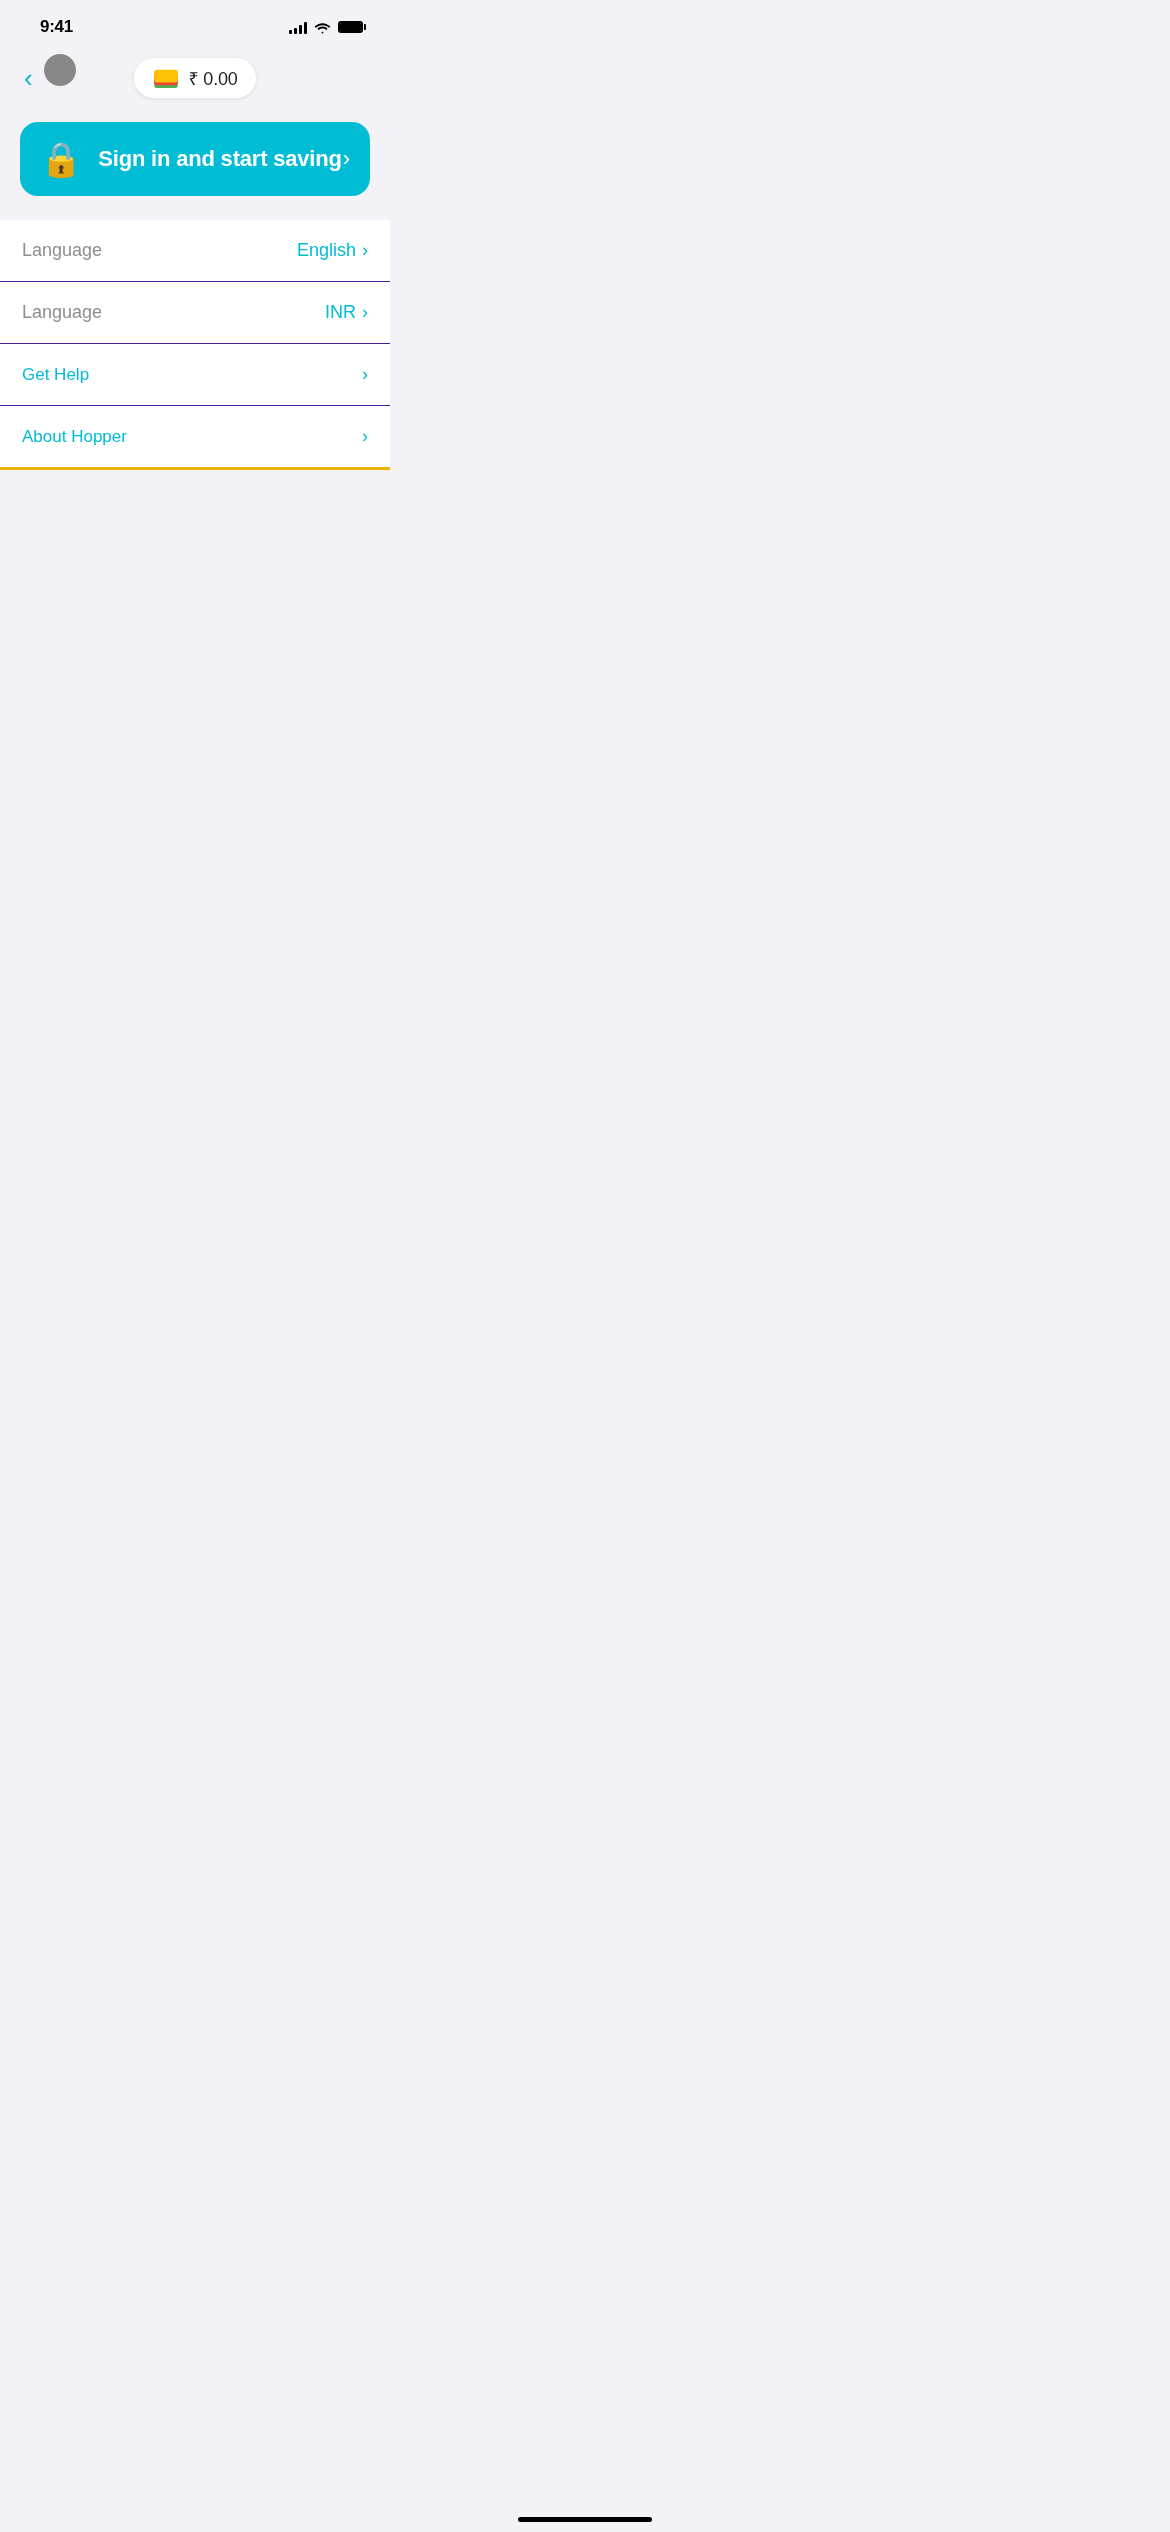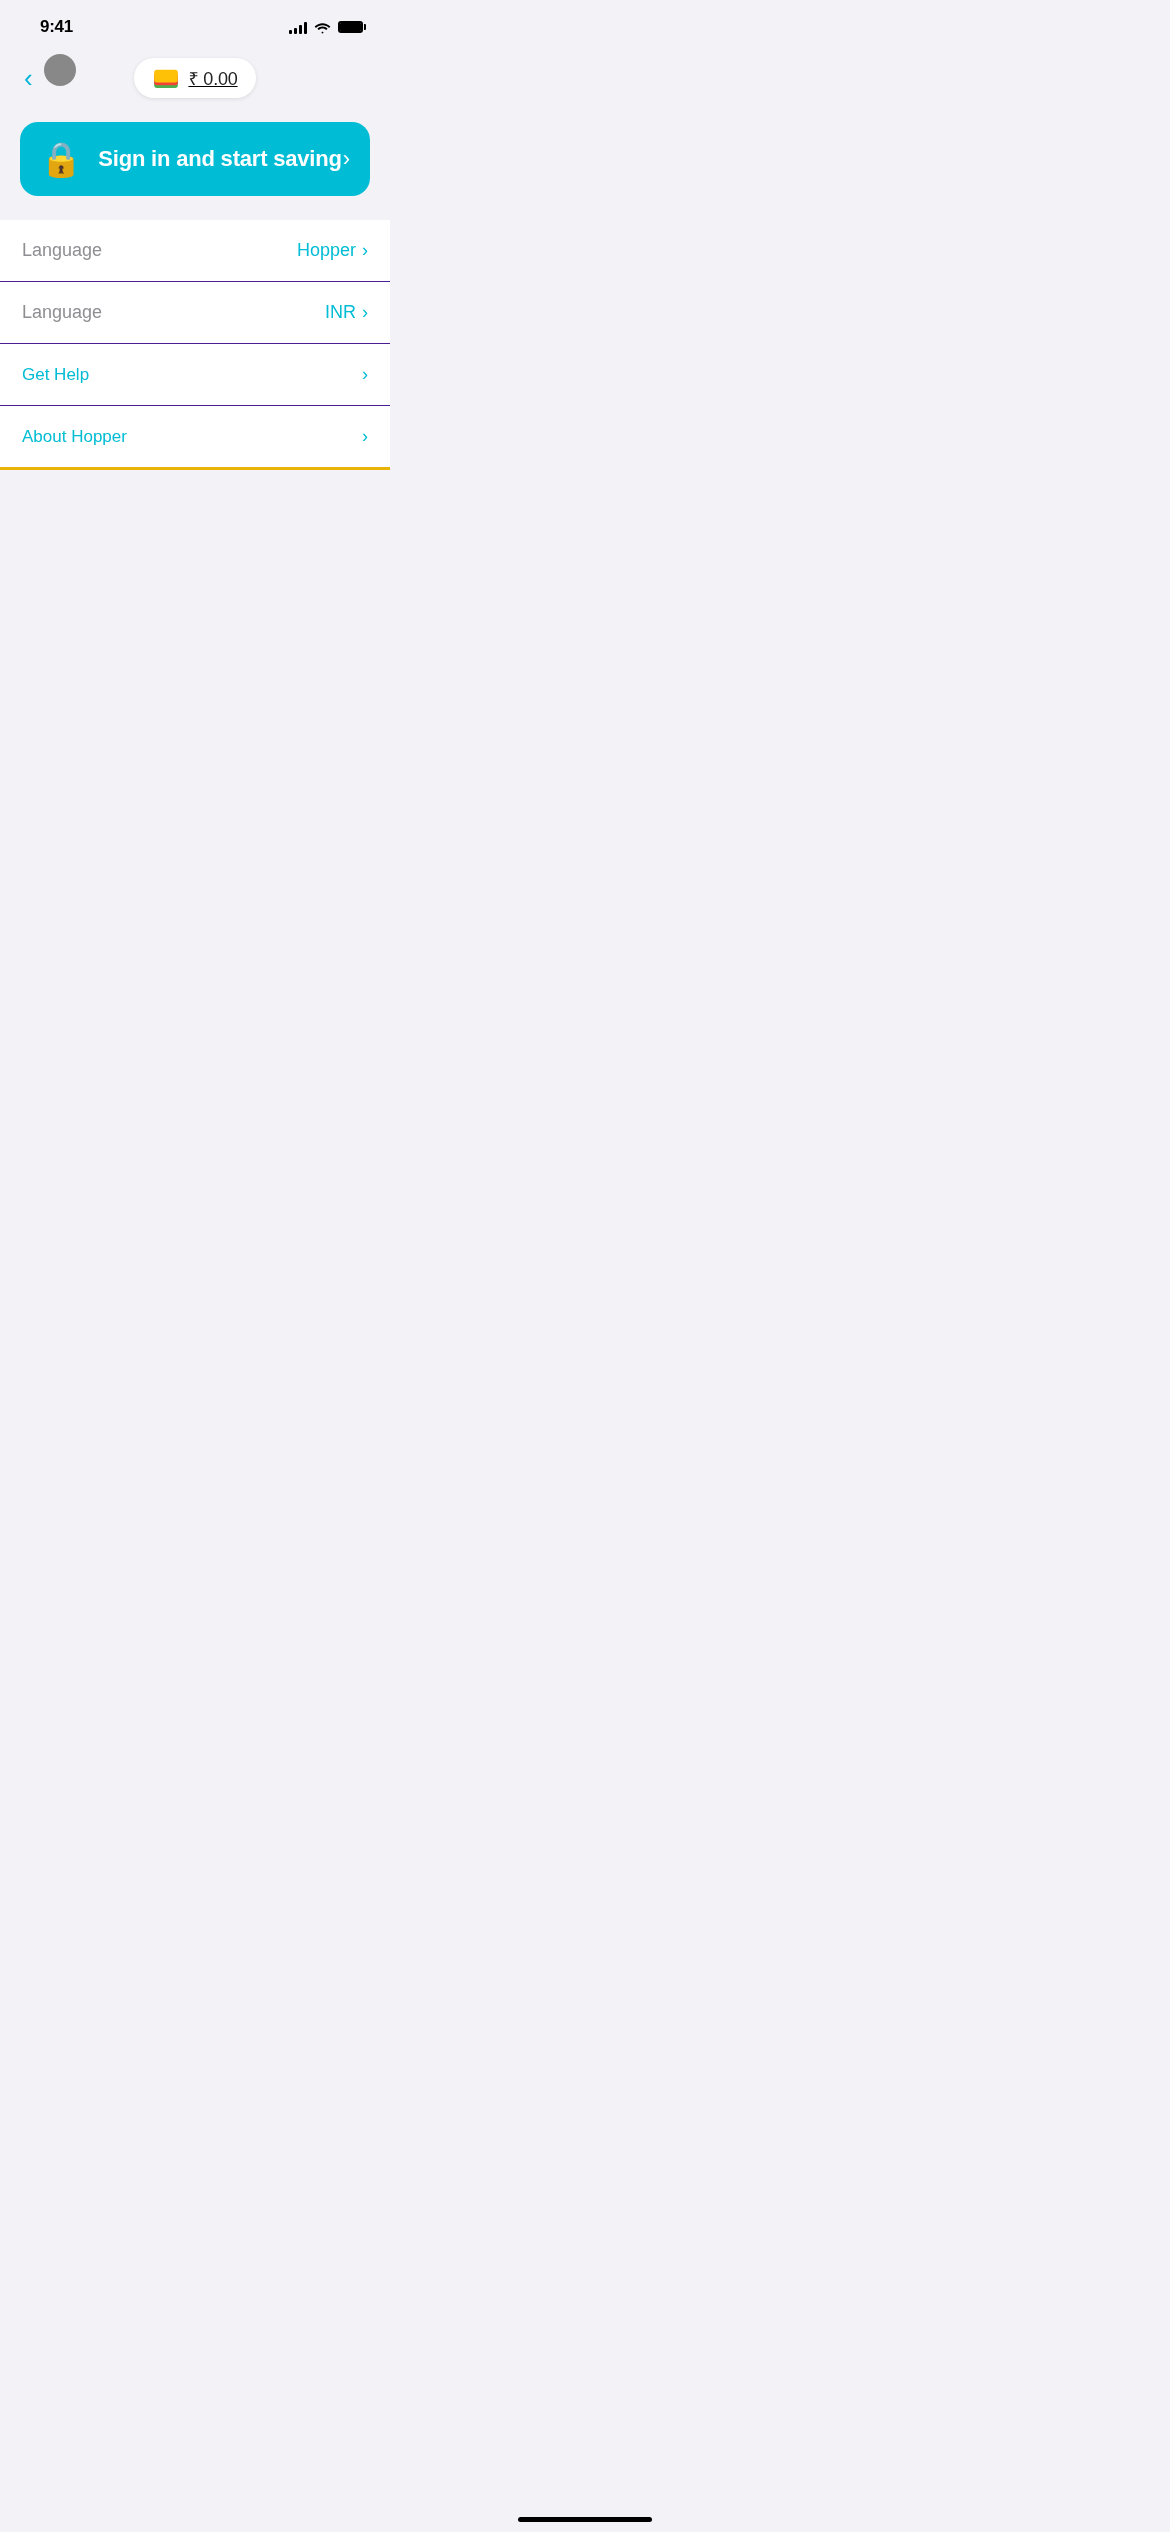--- a/index.html
+++ b/index.html
@@ -119,21 +119,20 @@
     }
 
     .wallet-pill {
       display: flex;
       align-items: center;
       gap: 8px;
       background: #fff;
       border-radius: 30px;
       padding: 8px 18px;
       box-shadow: 0 1px 4px rgba(0,0,0,0.1);
-      text-decoration: underline;
     }
 
     .wallet-cards-icon {
       width: 28px;
       height: 20px;
       position: relative;
       display: flex;
       flex-direction: column;
       align-items: center;
       justify-content: center;
@@ -300,21 +299,21 @@
     <span class="signin-text">Sign in and start saving</span>
   </div>
   <span class="signin-chevron">›</span>
 </div>
 
 <div class="settings-list">
 
   <div class="settings-item">
     <span class="settings-label">Language</span>
     <div class="settings-right">
-      <span class="settings-value">Hopper</span>
+      <span class="settings-value">English</span>
       <span class="chevron-right">›</span>
     </div>
   </div>
 
   <div class="settings-item">
     <span class="settings-label">Language</span>
     <div class="settings-right">
       <span class="settings-value">INR</span>
       <span class="chevron-right">›</span>
     </div>

